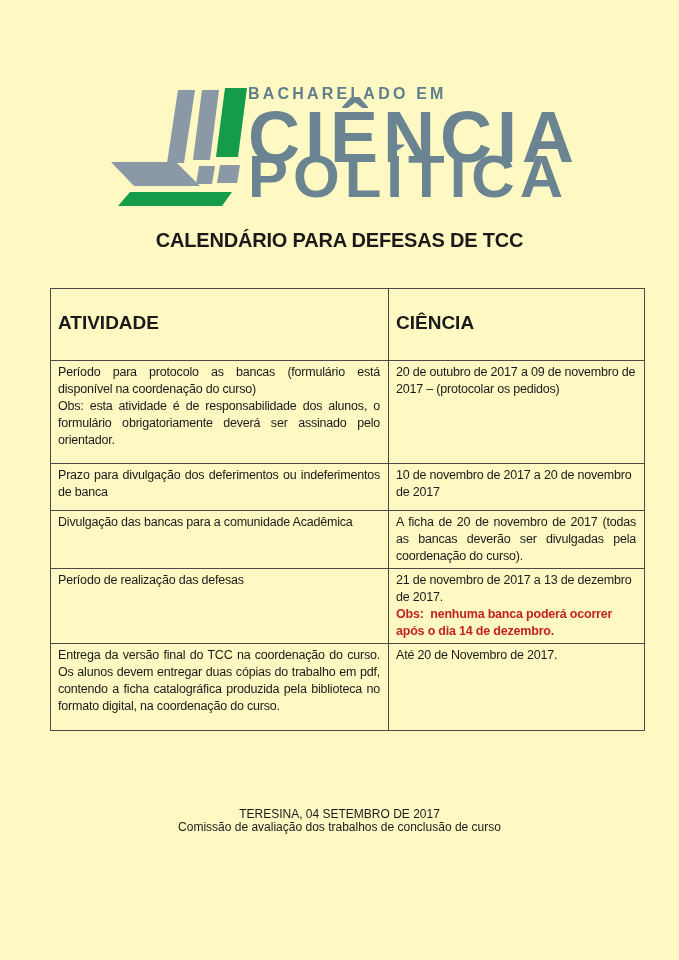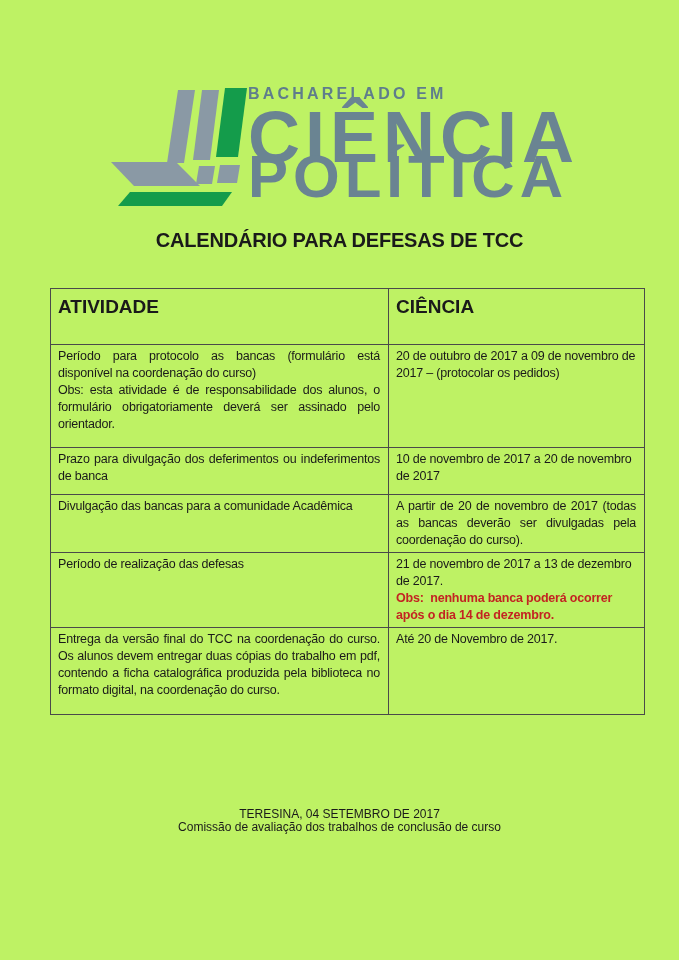--- a/index.html
+++ b/index.html
@@ -1,20 +1,20 @@
 <!DOCTYPE html>
 <html style="--red: #c32322; --slate: #5f7d8c; --slate-light: #6a8492;"><head>
 <meta charset="utf-8">
 <style>
   html,body{margin:0;padding:0;background:#ffffff;}
   #page{
     position:relative;
     width:679px;height:960px;
     margin:0 auto;
-    background:#bef264;
+    background:#fef9c3;
     font-family:"Liberation Sans",sans-serif;
     color:#1a1a1a;
     overflow:hidden;
   }
   
   #logo-mark{position:absolute;left:110px;top:80px;width:145px;height:145px;}
   #logo-text{position:absolute;left:248px;top:85px;width:330px;height:130px;}
   .logo-line{position:absolute;left:0;white-space:nowrap;font-weight:700;color:var(--slate);}
   #logo-kicker{top:0;font-size:16px;letter-spacing:3.2px;}
   #logo-word1{top:16px;font-size:72px;letter-spacing:5px;line-height:1;color:var(--slate-light);}
@@ -32,21 +32,21 @@
     font-size:12.5px;line-height:1.36;letter-spacing:-0.2px;
   }
   #schedule th,#schedule td{
     border:1px solid #4a4a4a;
     vertical-align:top;
     padding:3px 8px 3px 7px;
     overflow:hidden;
   }
   #schedule th{
     text-align:left;font-size:19px;font-weight:700;
-    padding-top:5px;letter-spacing:0;
+    padding-top:21px;letter-spacing:0;
   }
   tr.r0 th{height:47px;}
   tr.r1 td{height:96px;}
   tr.r2 td{height:40px;}
   tr.r3 td{height:45px;}
   tr.r4 td{height:58px;}
   tr.r5 td{height:80px;}
   td.activity{text-align:justify;}
   td.period{font-weight:400;}
   td.period.justify{text-align:justify;}
@@ -99,21 +99,21 @@
         <tr class="r1">
           <td class="activity"><span>Período para protocolo as bancas (formulário está disponível na coordenação do curso)</span><br><span>Obs: esta atividade é de responsabilidade dos alunos, o formulário obrigatoriamente deverá ser assinado pelo orientador.</span></td>
           <td class="period"><span class="b">20 de outubro de 2017 a 09 de novembro de 2017 – (protocolar os pedidos)</span></td>
         </tr>
         <tr class="r2">
           <td class="activity"><span>Prazo para divulgação dos deferimentos ou indeferimentos de banca</span></td>
           <td class="period"><span class="b">10 de novembro de 2017 a 20 de novembro de 2017</span></td>
         </tr>
         <tr class="r3">
           <td class="activity"><span>Divulgação das bancas para a comunidade Acadêmica</span></td>
-          <td class="period justify"><span>A partir de </span><span class="b">20 de novembro de 2017</span><span> (todas as bancas deverão ser divulgadas pela coordenação do curso).</span></td>
+          <td class="period justify"><span>A ficha de </span><span class="b">20 de novembro de 2017</span><span> (todas as bancas deverão ser divulgadas pela coordenação do curso).</span></td>
         </tr>
         <tr class="r4">
           <td class="activity"><span>Período de realização das defesas</span></td>
           <td class="period"><span class="b">21 de novembro de 2017 a 13 de dezembro de 2017.</span><span class="b red"></span><br><span class="b red">Obs:&nbsp; nenhuma banca poderá ocorrer após o dia 14 de dezembro.</span></td>
         </tr>
         <tr class="r5">
           <td class="activity"><span>Entrega da versão final do TCC na coordenação do curso. Os alunos devem entregar duas cópias do trabalho em pdf, contendo a ficha catalográfica produzida pela biblioteca no formato digital, na coordenação do curso.</span></td>
           <td class="period"><span class="b">Até 20 de Novembro de 2017.</span></td>
         </tr>
       </tbody>

